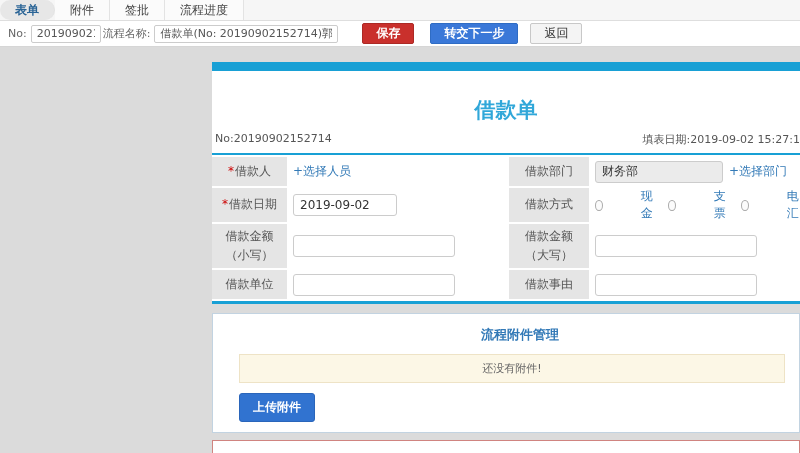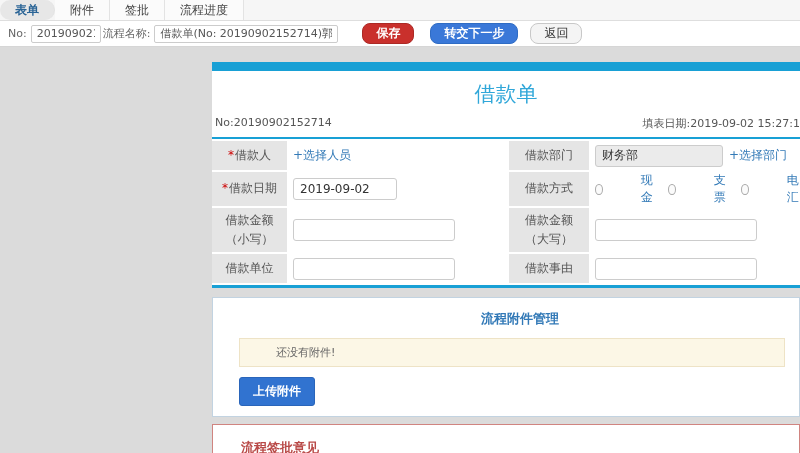--- a/index.html
+++ b/index.html
@@ -13,33 +13,33 @@
   .tab.active { background:#e7e7e7; color:#2a6496; font-weight:bold;border-radius:10px; }
 
   
   .topbar { height:26px; background:#fff; border-bottom:1px solid #d6d6d6; display:flex;
     align-items:center; padding:0 6px; font-size:11px; color:#666; }
   .topbar .lbl { margin:0 4px 0 2px; white-space:nowrap; }
   .tb-input { height:18px; border:1px solid #ccc; border-radius:2px; font-size:11px;
     color:#555; padding:0 5px; font-family:inherit; }
   .no-input { width:70px; }
   .flow-input { width:184px; }
-  .btn { height:21px; padding:0 13px; font-size:12px; border-radius:8px; border:1px solid transparent;
+  .btn { height:21px; padding:0 13px; font-size:12px; border-radius:2px; border:1px solid transparent;
     font-weight:bold; cursor:pointer; font-family:inherit; line-height:19px; }
   .btn-red  { background:#c9302c; border-color:#ac2925; color:#fff; margin-left:24px; }
   .btn-blue { background:#3a78d8; border-color:#2f6cc4; color:#fff; margin-left:16px; }
   .btn-gray { background:#f4f4f4; border:1px solid #c8c8c8; color:#333; font-weight:normal; margin-left:12px; }
 
   
   .content { position:absolute; left:212px; top:62px; width:588px; }
   .panel { background:#fff; }
 
   
   .blue-bar { height:9px; background:#18a0d5; }
-  .form-title { font-size:21px; color:#30a7d9; text-align:center; font-weight:normal; padding:9px 0 8px; }
+  .form-title { font-size:21px; color:#30a7d9; text-align:center; font-weight:bold; padding:9px 0 8px;margin-top:16px; }
   .meta { display:flex; justify-content:space-between; font-size:11px; color:#555; padding:0 0 6px 3px; white-space:nowrap; }
   .blue-line { height:2px; background:#18a0d5; }
   .fgrid { display:grid; grid-template-columns:75px 218px 80px 1fr; gap:2px; padding-top:2px;
     grid-auto-rows:minmax(29px,auto); font-size:12px; }
   .lc { background:#e5e5e5; color:#555; display:flex; align-items:center; justify-content:center;
     text-align:center; padding:3px 7px; line-height:1.6; }
   .vc { display:flex; align-items:center; padding-left:4px; gap:6px; }
   .req { color:#c00; margin-right:1px; }
   .field { height:22px; border:1px solid #ccc; border-radius:3px; padding:0 6px; font-size:12px;
     color:#333; font-family:inherit; background:#fff; }
@@ -49,21 +49,21 @@
   .radio { display:inline-flex; align-items:center; margin-right:6px; cursor:pointer;gap:36px; }
   .rc { width:11px; height:11px; border:1px solid #aaa; border-radius:50%; background:#fbfbfb;
     display:inline-block; margin-right:2px; }
   .rlabel { color:#337ab7; }
   .blue-line-3 { height:3px; background:#18a0d5; margin-top:2px; }
 
   
   .attach-panel { margin-top:9px; border:1px solid #c2d3e1; padding:10px 0 8px; }
   .h-blue { color:#3279b7; font-size:13px; font-weight:bold; margin:2px 0 10px 28px;text-align:center; }
   .notice { margin:0 14px 0 26px; background:#fcf7e6; border:1px solid #eee3c6; padding:6px 36px;
-    font-size:11px; color:#666; }
+    font-size:11px; color:#666;text-align:center; }
   .upload-btn { margin:10px 0 2px 26px; background:#3173d0; color:#fff; border:1px solid #2a65ba;
     border-radius:3px; padding:5px 13px; font-size:12px; font-weight:bold; cursor:pointer; font-family:inherit; }
 
   
   .approve-panel { margin-top:7px; border:1px solid #d08480; padding:12px 0; height:170px; }
   .h-red { color:#b94a48; font-size:13px; font-weight:bold; margin:2px 0 12px 28px; }
 </style>
 </head>
 <body>
 

